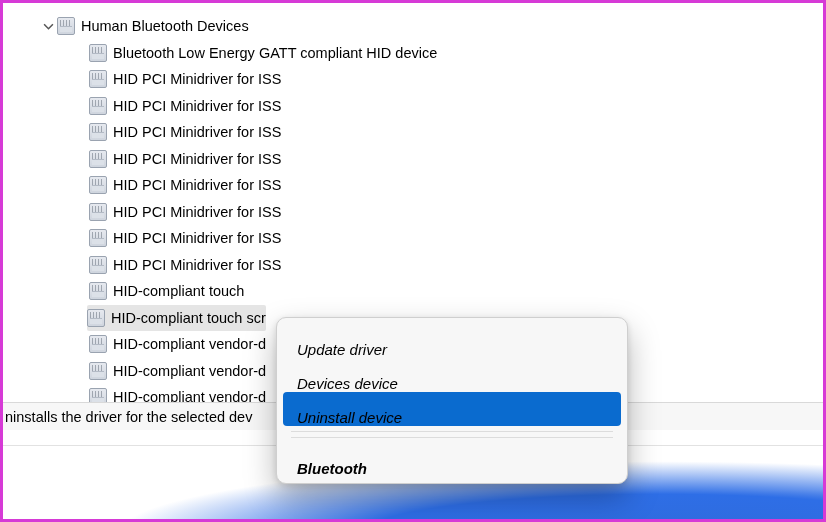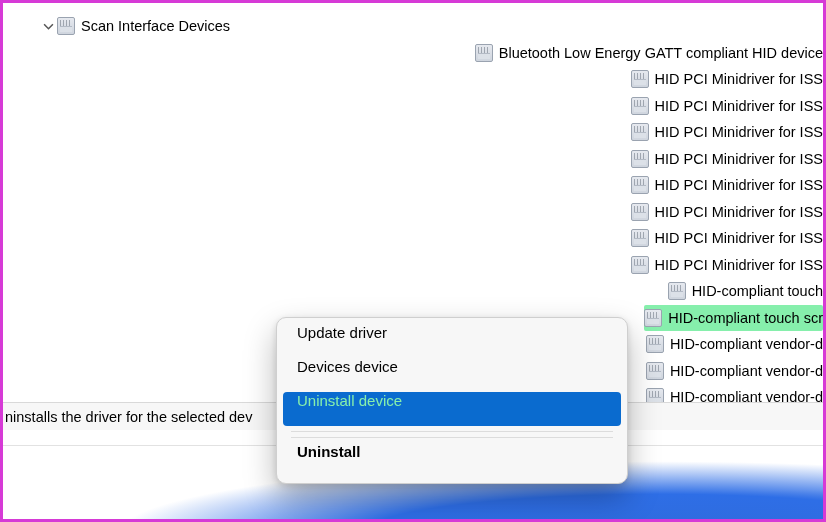--- a/index.html
+++ b/index.html
@@ -21,21 +21,21 @@
     user-select: none;
   }
   .tree-row {
     display: flex;
     align-items: center;
     height: 26.5px;
     padding-left: 0;
     white-space: nowrap;
   }
   .indent-cat { padding-left: 34px; }
-  .indent-item { padding-left: 82px; justify-content: flex-end; }
+  .indent-item { padding-left: 82px; }
   .chevron {
     width: 14px;
     height: 14px;
     margin-right: 2px;
     display: inline-flex;
     align-items: center;
     justify-content: center;
     color: #555;
   }
   .device-icon {
@@ -58,21 +58,21 @@
   }
   .device-icon::before {
     content: "";
     position: absolute;
     left: 2px; right: 2px; bottom: 2px; height: 5px;
     background: #dce1e8;
     border-top: 1px solid #b3bac5;
   }
   .label { }
   .row-selected {
-    background: #86efac;
+    background: #e5e5e5;
     display: inline-flex;
     align-items: center;
     height: 100%;
     padding: 0 0 0 0;
     border-radius: 2px;
     margin-left: -2px;
   }
   .status-bar {
     position: absolute;
     left: 0;
@@ -106,48 +106,49 @@
     background: #f7f7f7;
     border: 1px solid #cfcfcf;
     border-radius: 10px;
     box-shadow: 0 14px 32px rgba(0,0,0,.28), 0 2px 6px rgba(0,0,0,.12);
     padding: 6px;
     font-size: 15px;
   }
   .ctx-item {
     height: 34px;
     display: flex;
-    align-items: flex-start;
+    align-items: flex-end;
     padding: 0 14px;
     border-radius: 4px;
     color: #000;
+    font-style: italic;
   }
   .ctx-item.highlight {
     background: #0a6bcf;
-    color: #86efac;
+    color: #000000;
   }
   .ctx-item.bold { font-weight: 700; }
   .ctx-sep {
     height: 1px;
     background: #dcdcdc;
     margin: 5px 8px;
   }
 </style>
 </head>
 <body>
 
 <div class="tree">
   <div class="tree-row indent-cat">
     <span class="chevron">
       <svg width="11" height="11" viewBox="0 0 10 10">
           <path d="M1 3 L5 7 L9 3" fill="none" stroke="#555" stroke-width="1.4"></path>
         </svg>
     </span>
     <span class="device-icon"></span>
-    <span class="label">Scan Interface Devices</span>
+    <span class="label">Human Bluetooth Devices</span>
   </div>
 
   <div class="tree-row indent-item">
     <span class="device-icon"></span>
     <span class="label">Bluetooth Low Energy GATT compliant HID device</span>
   </div>
   <div class="tree-row indent-item">
     <span class="device-icon"></span>
     <span class="label">HID PCI Minidriver for ISS</span>
   </div>
@@ -215,15 +216,15 @@
   </div>
   <div class="ctx-item">
     <span>Devices device</span>
   </div>
   <div class="ctx-item highlight">
     <span>Uninstall device</span>
   </div>
   <div class="ctx-sep"></div>
   <div class="ctx-sep"></div>
   <div class="ctx-item bold">
-    <span>Uninstall</span>
+    <span>Bluetooth</span>
   </div>
 </div>
 
 </body></html>

